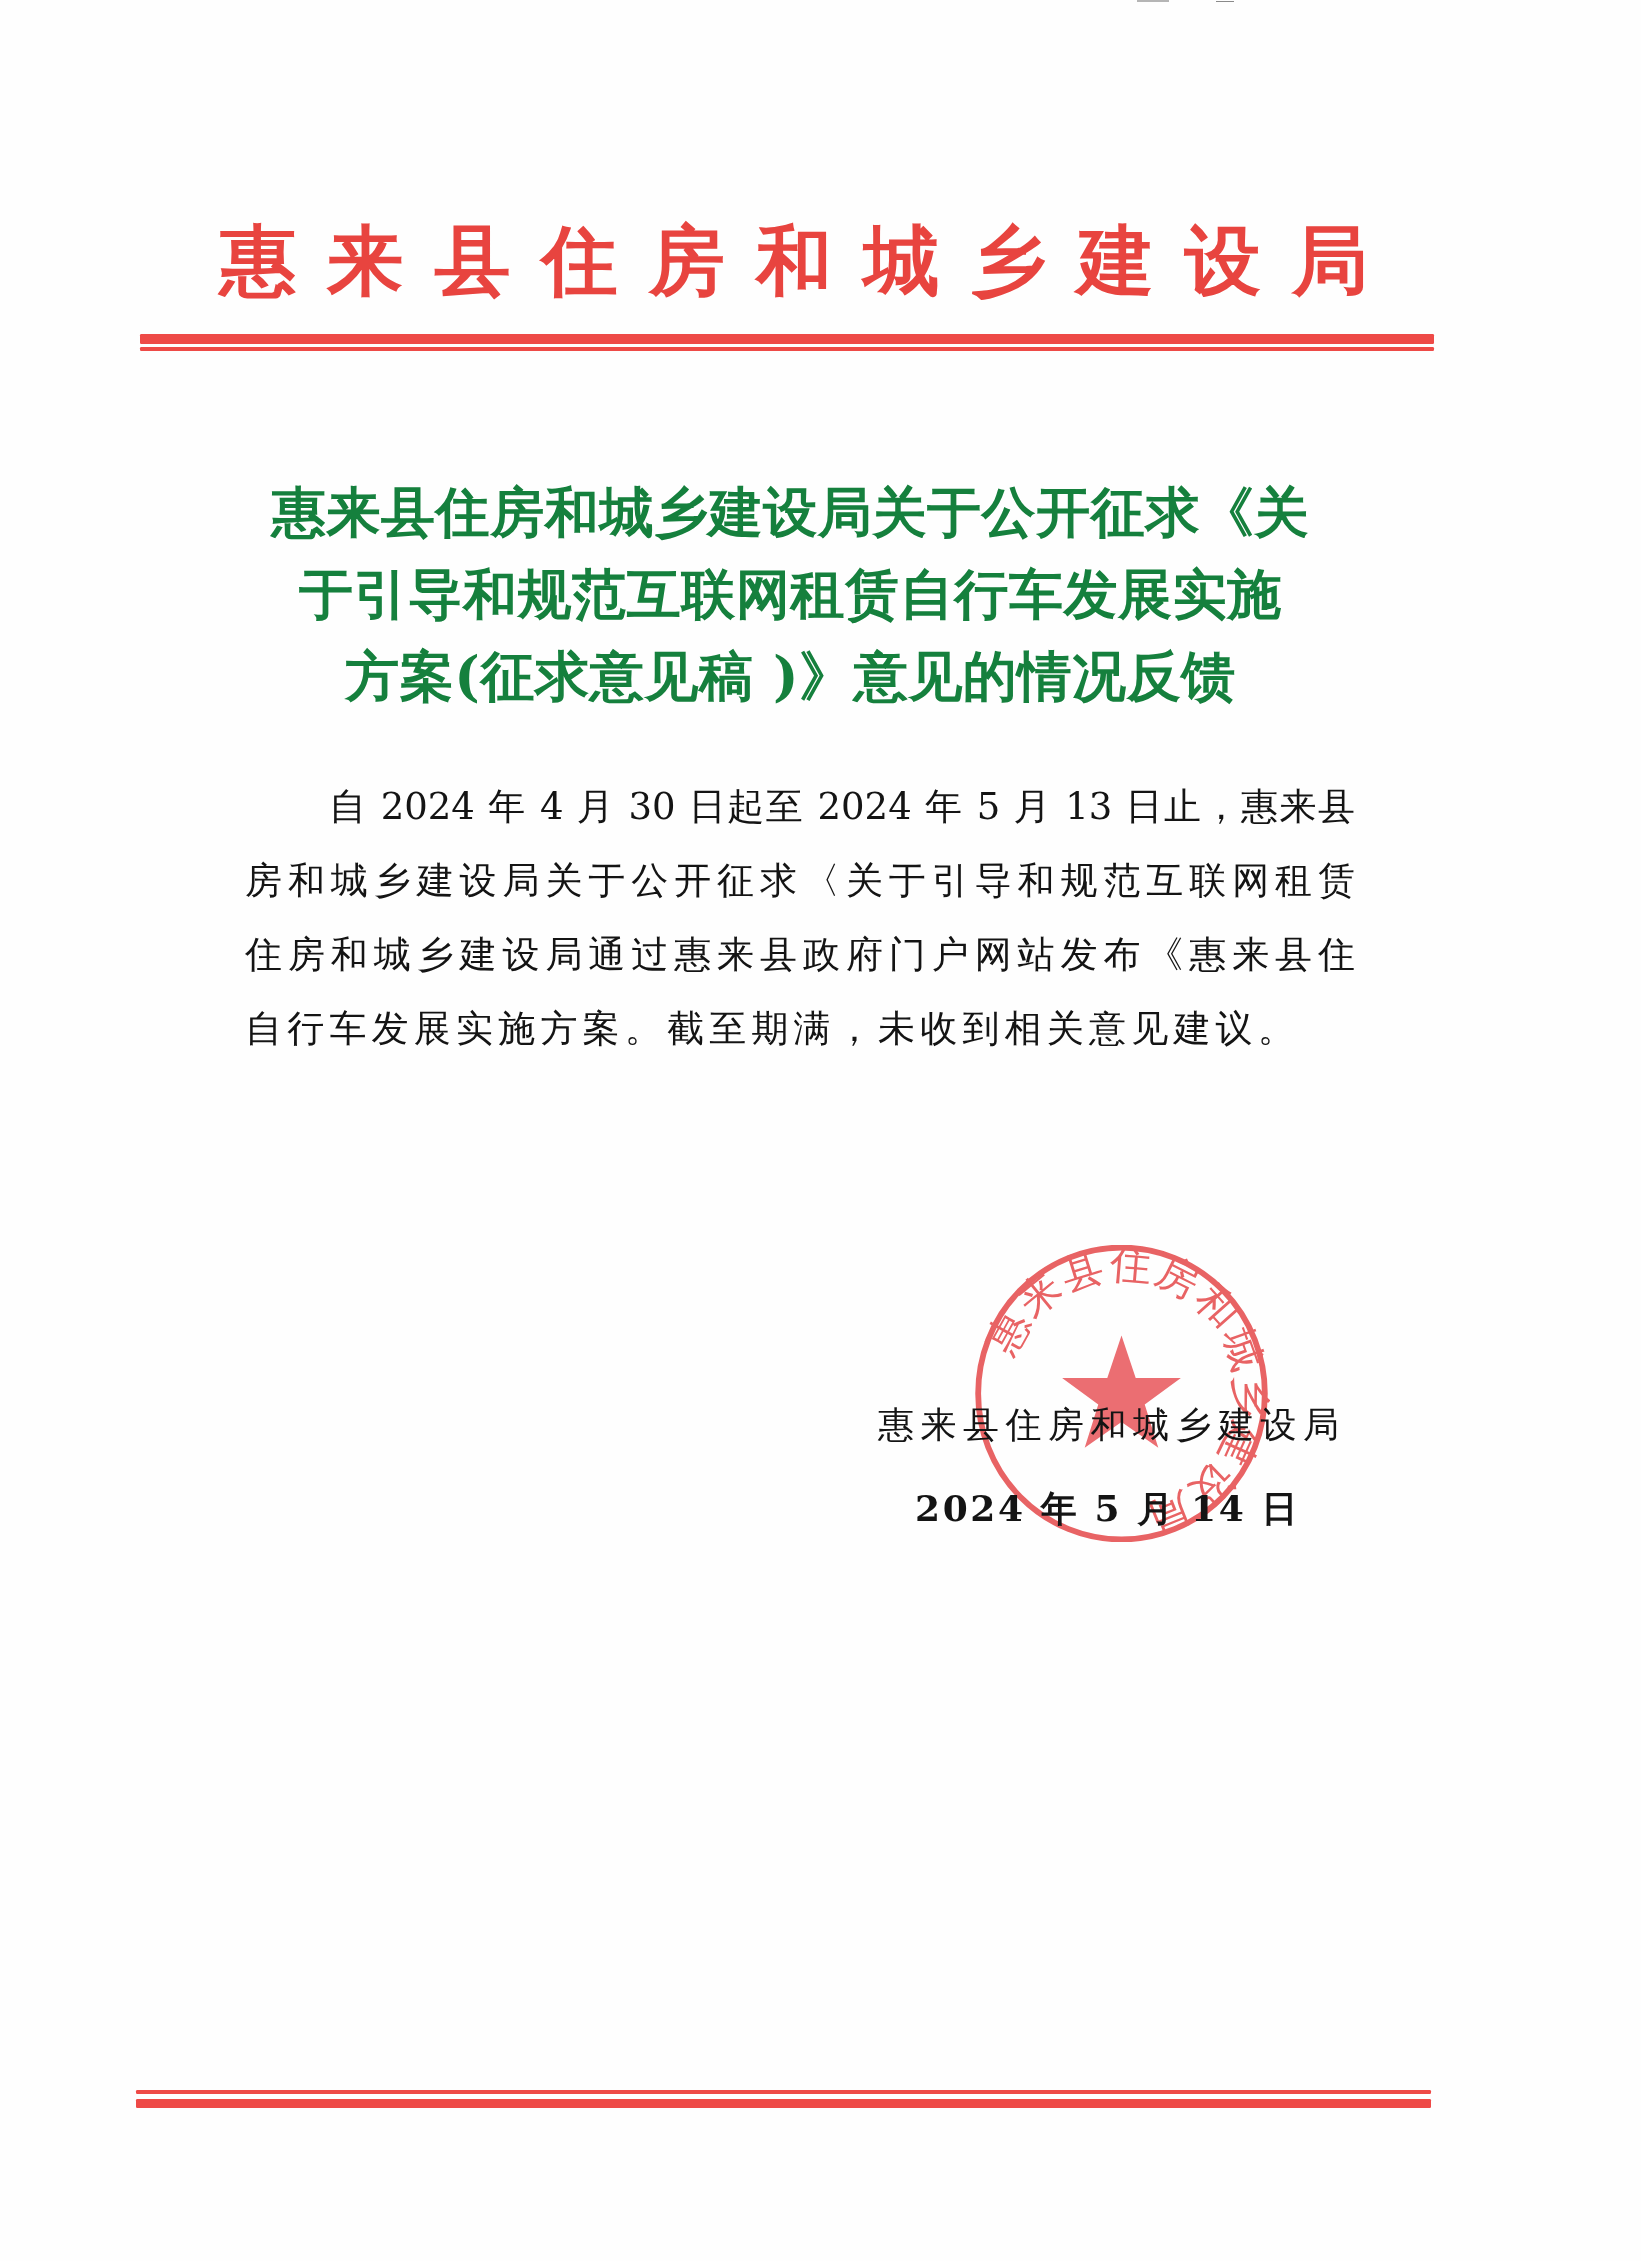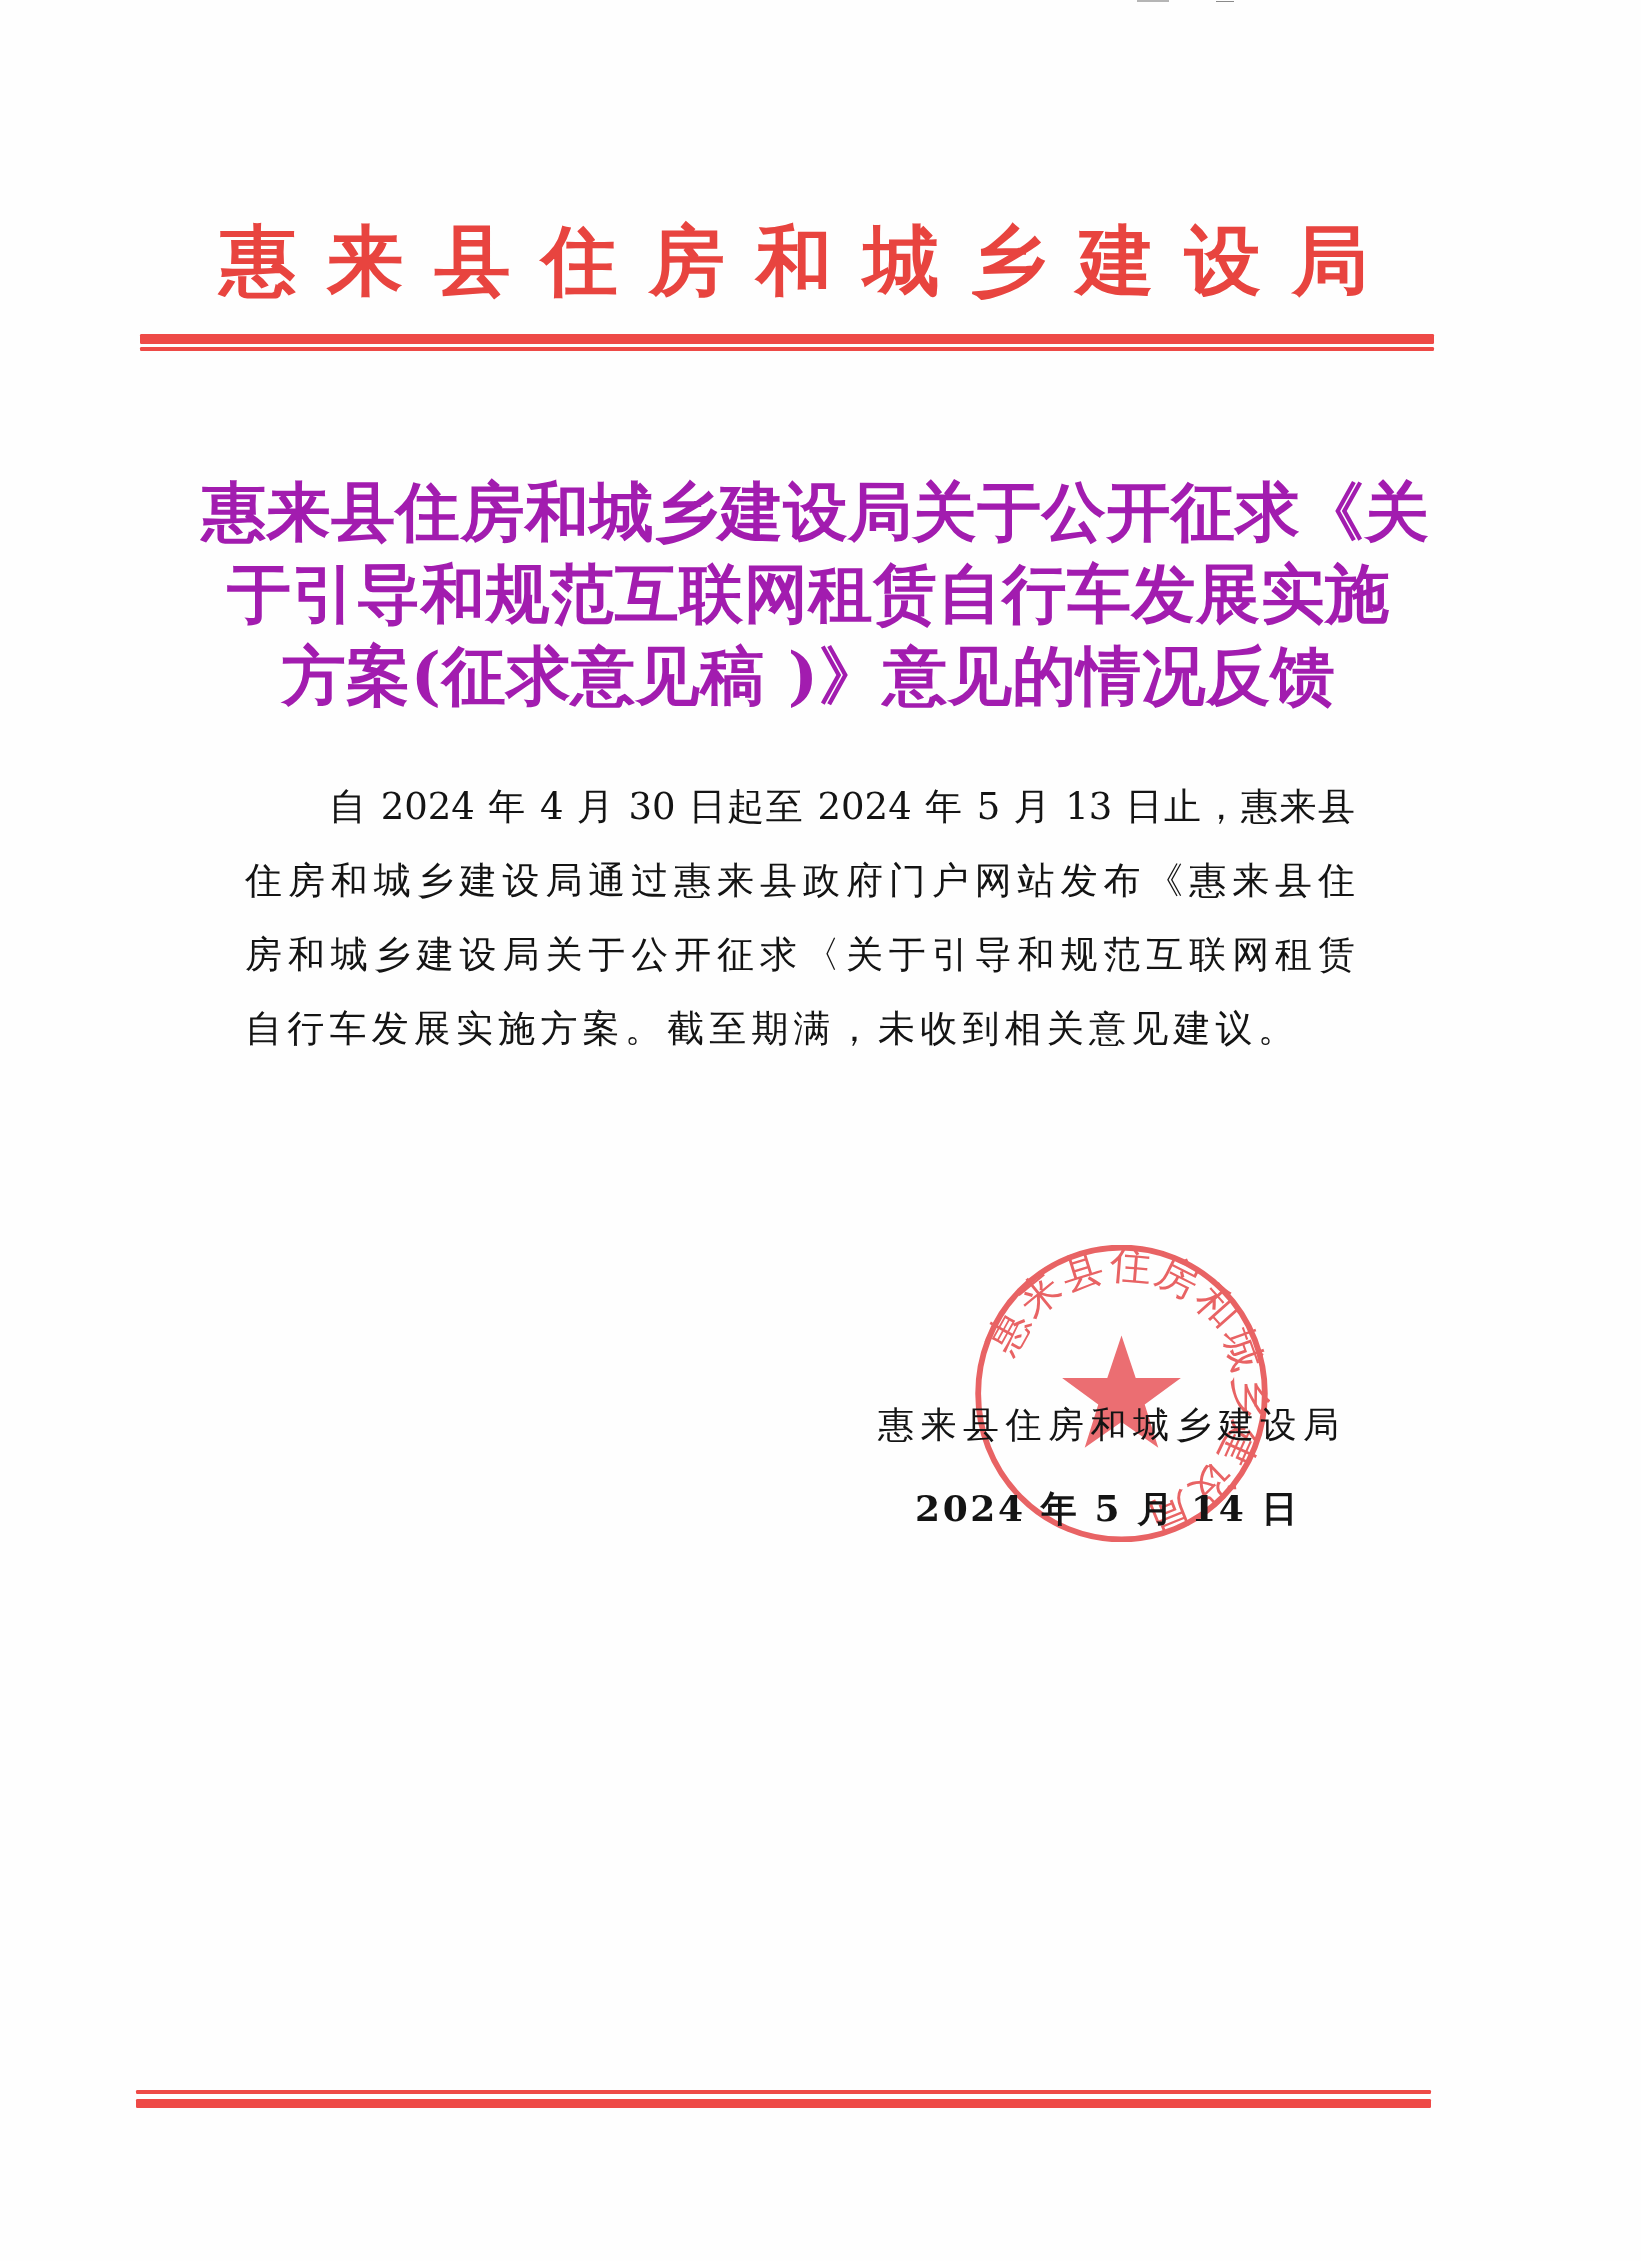--- a/index.html
+++ b/index.html
@@ -48,27 +48,27 @@
     border-radius: 1.3px;
   }
   .rule.head-thick { left: 140px; top: 334px; width: 1294px; height: 9.7px; }
   .rule.head-thin  { left: 140px; top: 347px; width: 1294px; height: 3.9px; }
   .rule.foot-thin  { left: 136px; top: 2090px; width: 1295px; height: 3.9px; }
   .rule.foot-thick { left: 136px; top: 2099px; width: 1295px; height: 9px; }
 
   
   .title {
     position: absolute;
-    left: 202px;
+    left: 184px;
     top: 471px;
     width: 1213px;
     font-family: "DejaVu Serif", "Liberation Serif", serif;
     font-weight: bold;
-    font-size: 64px;
-    color: #a21caf;
+    font-size: 54px;
+    color: #15803d;
   }
   .title .tline {
     display: block;
     height: 82px;
     line-height: 82px;
     text-align: center;
     white-space: nowrap;
     letter-spacing: 0.6px;
   }
 
@@ -158,22 +158,22 @@
   <div class="rule head-thin"></div>
 
   <div class="title">
     <span class="tline">惠来县住房和城乡建设局关于公开征求《关</span>
     <span class="tline">于引导和规范互联网租赁自行车发展实施</span>
     <span class="tline">方案(征求意见稿 )》意见的情况反馈</span>
   </div>
 
   <div class="body-text">
     <span class="bline first">自 2024 年 4 月 30 日起至 2024 年 5 月 13 日止，惠来县</span>
+    <span class="bline">房和城乡建设局关于公开征求〈关于引导和规范互联网租赁</span>
     <span class="bline">住房和城乡建设局通过惠来县政府门户网站发布《惠来县住</span>
-    <span class="bline">房和城乡建设局关于公开征求〈关于引导和规范互联网租赁</span>
     <span class="bline last">自行车发展实施方案。截至期满，未收到相关意见建议。</span>
   </div>
 
   <div class="seal">
     <svg viewBox="0 0 460 460" xmlns="http://www.w3.org/2000/svg">
       <defs>
         <path id="sealArc" d="M 230 230 m -178 0 a 178 178 0 1 1 356 0 a 178 178 0 1 1 -356 0"></path>
       </defs>
       <ellipse cx="230" cy="230" rx="222" ry="226" fill="none" stroke="#e5484a" stroke-width="9"></ellipse>
       <text font-family="DejaVu Serif, Liberation Serif, serif" font-size="64" fill="#e5484a" letter-spacing="4">

